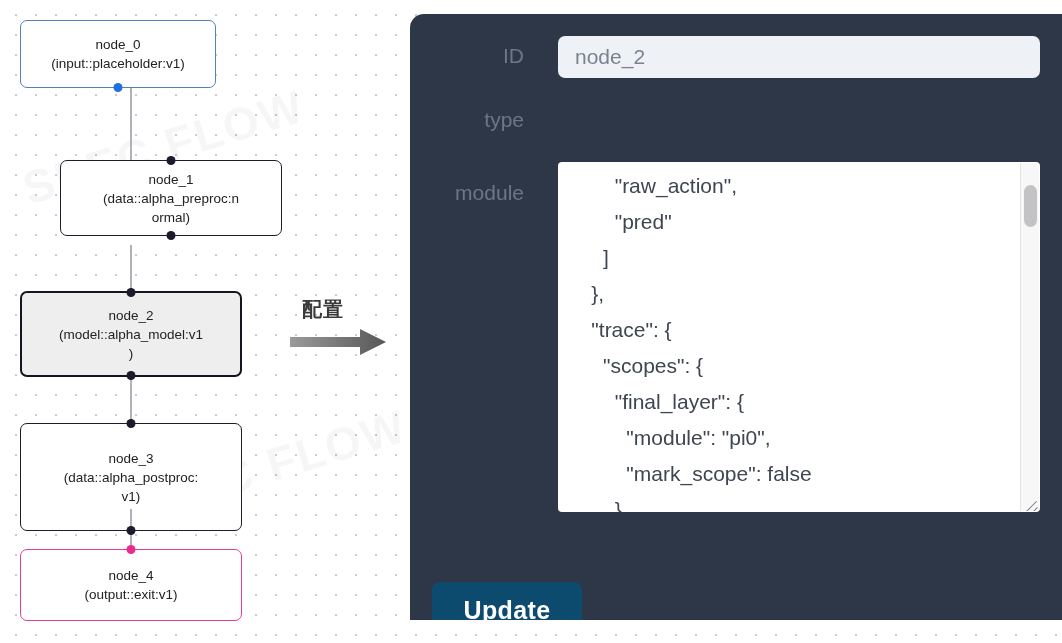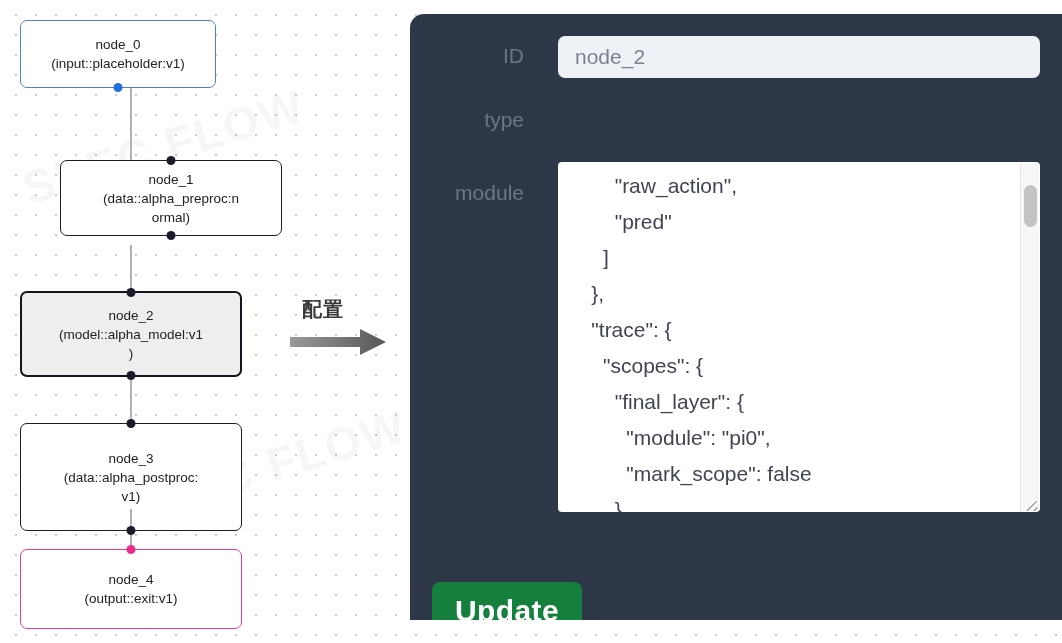--- a/index.html
+++ b/index.html
@@ -228,26 +228,26 @@
   }
   .resize-grip i:nth-child(1) { width: 15px; right: -1px; bottom: 4px; }
   .resize-grip i:nth-child(2) { width: 9px;  right: -1px; bottom: 0px; }
 
   .update-button {
     position: absolute;
     left: 22px;
     top: 568px;
     min-width: 150px;
     height: 56px;
-    background: #15803d;
+    background: #0c4a6e;
     color: #ffffff;
     border: none;
     border-radius: 8px;
     font-family: "Liberation Sans", sans-serif;
-    font-size: 30px;
+    font-size: 25px;
     font-weight: 700;
     letter-spacing: .4px;
     cursor: pointer;
     padding: 12px 20px;
     text-align: center;
   }
 </style>
 </head>
 <body>
 
@@ -287,21 +287,21 @@
     </div>
 
     <div class="node" style="left:20px; top:423px; width:222px; height:108px;">
       <span class="handle top"></span>
       <span class="node-text">node_3
 (data::alpha_postproc:
 v1)</span>
       <span class="handle bottom"></span>
     </div>
 
-    <div class="node is-output" style="left:20px; top:549px; width:222px; height:80px;">
+    <div class="node is-output" style="left:20px; top:549px; width:222px; height:72px;">
       <span class="handle top pink"></span>
       <span class="node-text">node_4
 (output::exit:v1)</span>
     </div>
 
     <div class="arrow-group">
       <div class="arrow-label">配置</div>
       <svg class="arrow-shape" width="98" height="30" viewBox="0 0 98 30">
         <defs>
           <linearGradient id="agrad" x1="0" y1="0" x2="1" y2="0">

